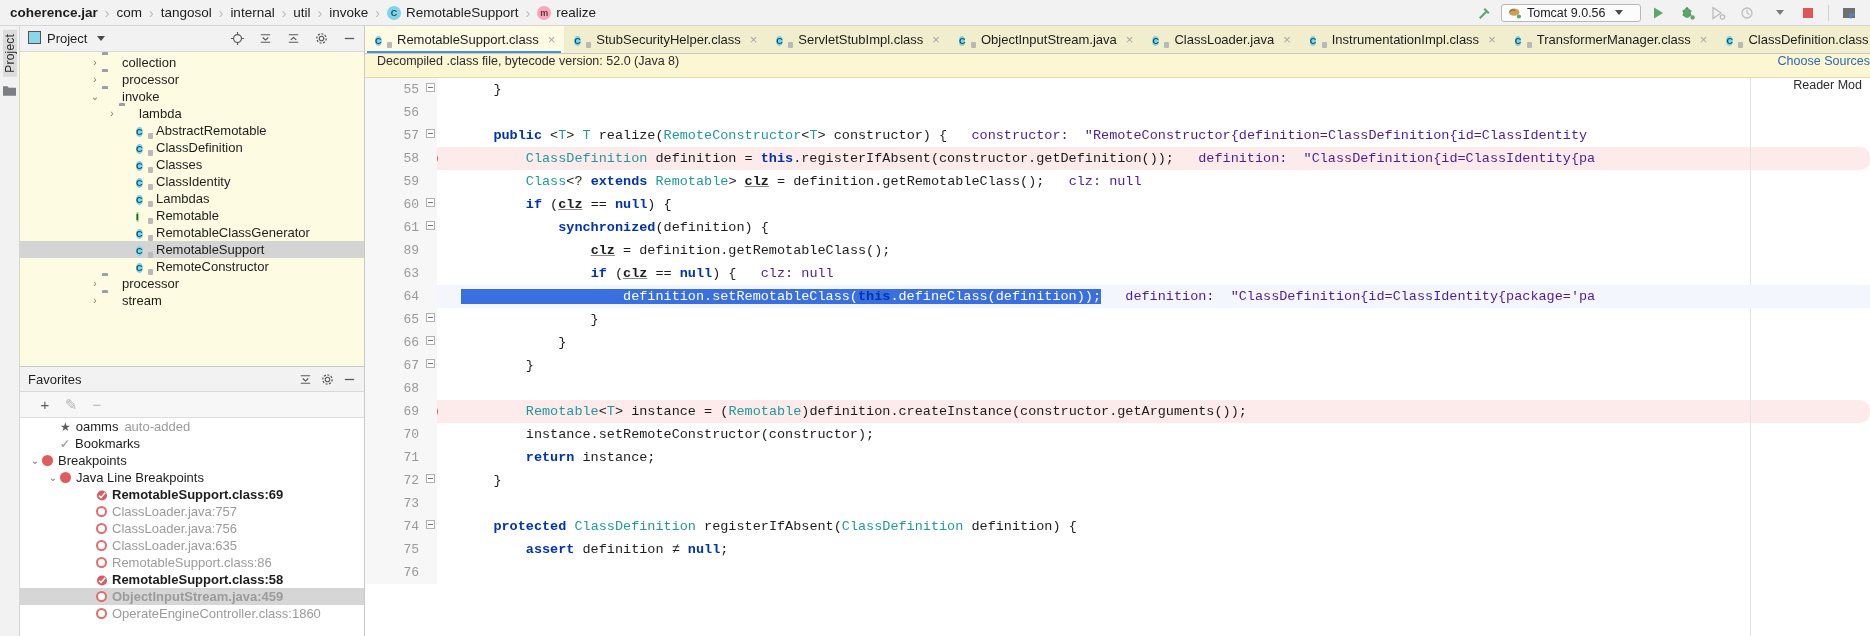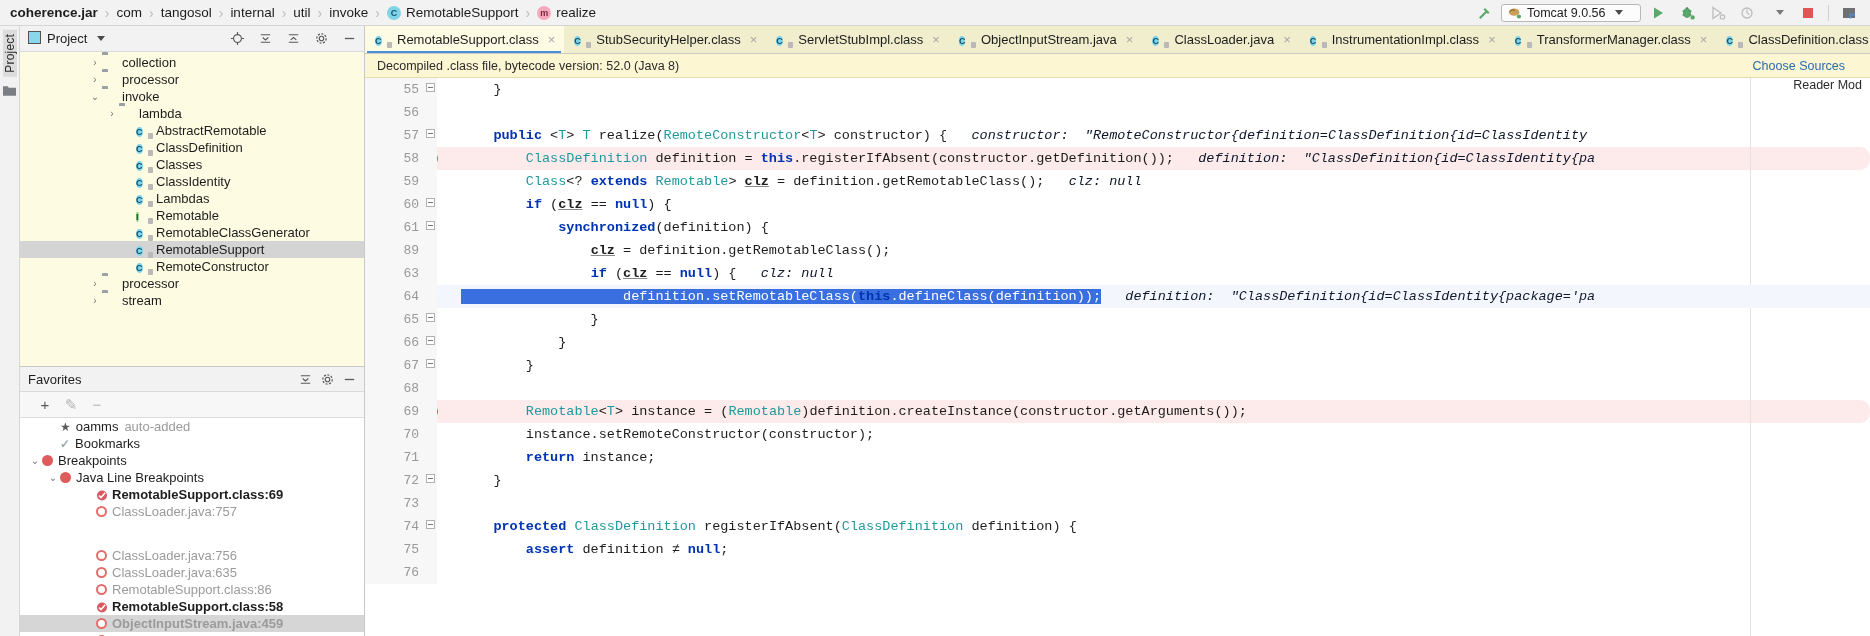--- a/index.html
+++ b/index.html
@@ -127,21 +127,21 @@
     border-right: 1px solid transparent;
   }
   .tab.active { background: #fdfbe4; }
   .tab.active:after {
     content:""; position:absolute; left:2px; right:2px; bottom:0; height:2px; background:#4a90d9;
   }
   .tab .x { color: #a5a5a5; font-size: 13px; margin-left: 3px; }
 
   .notice {
     height: 24px; min-height: 24px; background: #fdf6d3; border-bottom: 1px solid #e4dca8;
-    display: flex; align-items: center; padding: 0 25px 0 12px; font-size: 12.5px; color: #2b2b2b;
+    display: flex; padding: 0 0 0 12px; font-size: 12.5px; color: #2b2b2b;
   }
   .notice .spacer { flex: 1 1 auto; }
   .notice a { color: #2a6ab0; text-decoration: none; }
 
   .readermode { position: absolute; right: 8px; top: 78px; font-size: 12.5px; color: #2b2b2b; }
 
   .codearea { flex: 1 1 auto; position: relative; overflow: hidden; background: #ffffff; }
   .coderow { height: 23px; display: flex; align-items: center; position: relative; }
   .coderow.hl { background: #fcebea; border-radius: 10px; }
   .coderow.cursel { background: #f3f6fd; }
@@ -155,21 +155,21 @@
   .foldcol { width: 14px; min-width: 14px; height: 23px; background: #f7f7f7; flex: none; position: relative; }
   .foldcol .fg { position: absolute; left: 3px; top: 5px; width: 9px; height: 9px; border: 1px solid #b0b0b0; background: #fff; }
   .foldcol .fg:before { content:""; position:absolute; left:1px; top:3px; width:5px; height:1px; background:#777;}
   .codetext {
     font-family: "Liberation Mono", monospace; font-size: 13.5px; white-space: pre; line-height: 23px;
     padding-left: 24px; flex: 1 1 auto; overflow: hidden; color: #1d1d1d;
   }
   .kw { color: #0033b3; font-weight: bold; }
   .ty { color: #20999d; }
   .und { text-decoration: underline; text-decoration-color:#8a8a8a;font-weight:bold;}
-  .hint { color: #0f172a; font-style: italic; }
+  .hint { color: #4c1d95; }
   .selbar { position: absolute; left: 0; top: 0; height: 23px; background: #2f5bd6; }
   .selcode { background: #3a6fe0; color: #ffffff; }
   .rmargin { position: absolute; top: 0; bottom: 0; width: 1px; background: #e3e3e3; }
 </style>
 </head>
 <body>
 
 <div class="app">
 
   <div class="topbar">
@@ -454,21 +454,21 @@
                 <circle cx="6" cy="6.5" r="5" fill="#db5860"></circle>
                 <path d="M3 6.5 L5 8.5 L9.2 3.8" stroke="#fff" stroke-width="1.6" fill="none"></path>
               </svg></span>
             <span class="fbold">RemotableSupport.class:69</span>
           </div>
           <div class="frow" style="padding-left: 62px;">
             <span class="tw"></span>
             <span class="fring"></span>
             <span class="fmuted">ClassLoader.java:757</span>
           </div>
-          <div class="frow" style="padding-left: 62px; margin-top: 27px;">
+          <div class="frow" style="padding-left: 62px;">
             <span class="tw"></span>
             <span class="fring"></span>
             <span class="fmuted">ClassLoader.java:756</span>
           </div>
           <div class="frow" style="padding-left: 62px;">
             <span class="tw"></span>
             <span class="fring"></span>
             <span class="fmuted">ClassLoader.java:635</span>
           </div>
           <div class="frow" style="padding-left: 62px;">

